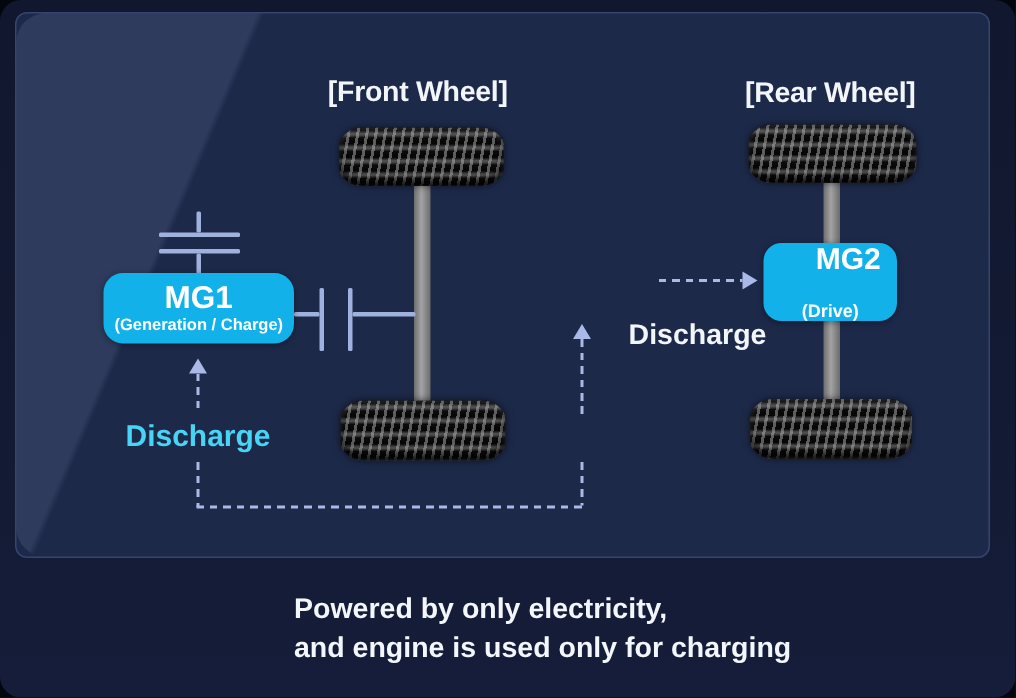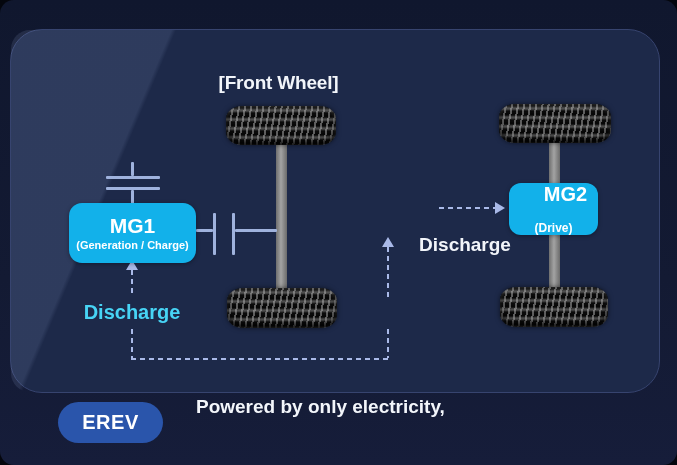--- a/index.html
+++ b/index.html
@@ -1,20 +1,20 @@
 <!DOCTYPE html>
 <html><head>
 <meta charset="utf-8">
 <style>
   html,body{margin:0;padding:0;background:#04060d;}
   body{width:677px;height:465px;font-family:"Liberation Sans","DejaVu Sans",sans-serif;}
   .page{position:relative;width:677px;height:465px;border-radius:14px;overflow:hidden;
         background:linear-gradient(180deg,#10172e 0%,#131a33 60%,#161d3a 100%);}
   
-  .card{position:absolute;left:10px;top:29px;width:650px;height:364px;border-radius:32px;
+  .card{position:absolute;left:10px;top:8px;width:650px;height:364px;border-radius:8px;
         background:#1d2949;border:1px solid #37446f;box-sizing:border-box;}
   .card::before{content:"";position:absolute;inset:0;border-radius:19px;
         background:linear-gradient(113deg,rgba(150,170,215,.14) 0%,rgba(150,170,215,.14) 20%,rgba(150,170,215,0) 20.6%);}
   .lbl{position:absolute;text-align:center;font-weight:700;color:#f2f5fa;}
   .wheel-lbl{font-size:19px;letter-spacing:-0.2px;}
   .cyan{color:#47d4f5;font-size:20px;}
   .white-flow{font-size:19px;}
   
   .tire{position:absolute;z-index:3;border-radius:16px/13px;
         background:
@@ -26,21 +26,21 @@
   .axle{position:absolute;z-index:1;width:11px;
         background:linear-gradient(90deg,#6e6e6e,#a3a3a3 45%,#6b6b6b);border-radius:2px;}
   
   .engine-box{position:absolute;left:60px;top:85px;width:124px;height:47px;box-sizing:border-box;
         border:2px dashed #c7cedd;border-radius:10px;display:flex;align-items:center;justify-content:center;
         color:#fff;font-size:20px;font-weight:700;z-index:4;}
   .motor{position:absolute;background:#12b1ea;border-radius:13px;z-index:4;display:flex;flex-direction:column;
         align-items:center;justify-content:center;color:#fff;box-shadow:0 1px 4px rgba(0,0,0,.35);}
   .motor .t{font-weight:700;line-height:1.05;}
   .motor .s{font-weight:700;}
-  .mg1{left:58px;top:173px;width:127px;height:60px;}
+  .mg1{left:58px;top:173px;width:127px;height:47px;}
   .mg1 .t{font-size:21px;}
   .mg1 .s{font-size:11px;margin-top:1px;}
   .mg2{left:498px;top:153px;width:89px;height:52px;border-radius:12px;}
   .mg2 .t{font-size:20px;margin-left:24px;}
   .mg2 .s{font-size:12px;margin-top:16px;}
   .battery-box{position:absolute;left:313px;top:155px;width:110px;height:47px;box-sizing:border-box;
         border:2px solid #a9b9e8;border-radius:11px;background:rgba(255,255,255,.02);
         display:flex;align-items:center;justify-content:center;color:#fff;font-size:20px;font-weight:700;z-index:4;}
   
   .cl{position:absolute;background:#9fb2dd;border-radius:1px;z-index:2;}
@@ -58,20 +58,21 @@
         display:flex;align-items:center;justify-content:center;color:#fff;font-size:20px;font-weight:600;letter-spacing:.5px;}
   .caption{position:absolute;left:196px;top:394px;color:#f3f6fb;font-size:19px;font-weight:600;line-height:26px;}
 </style>
 </head>
 <body>
 
 <div class="page">
   <div class="card">
 
     <div class="lbl wheel-lbl" style="left:190px;top:42px;width:155px;">[Front Wheel]</div>
+    <div class="lbl wheel-lbl" style="left:465px;top:43px;width:155px;">[Rear Wheel]</div>
 
     <div class="axle" style="left:265px;top:107px;height:158px;"></div>
     <div class="axle" style="left:538px;top:105px;height:158px;"></div>
 
     <div class="tire" style="left:215px;top:76px;width:110px;height:39px;"></div>
     <div class="tire" style="left:216px;top:258px;width:110px;height:40px;"></div>
     <div class="tire" style="left:488px;top:74px;width:112px;height:39px;"></div>
     <div class="tire" style="left:489px;top:257px;width:108px;height:40px;"></div>
 
 
@@ -107,19 +108,17 @@
     <div class="dash-h" style="left:428px;top:177px;width:56px;"></div>
     <div class="arr-right" style="left:484px;top:172px;"></div>
     <div class="lbl white-flow" style="left:398px;top:204px;width:112px;">Discharge</div>
 
     <div class="motor mg2">
       <div class="t">MG2</div>
       <div class="s">(Drive)</div>
     </div>
   </div>
 
-  <div class="badge">
-    <span>EREV</span>
-  </div>
   <div class="caption">
     <div>Powered by only electricity,</div>
+    <div>and engine is used only for charging</div>
   </div>
 </div>
 
 </body></html>

